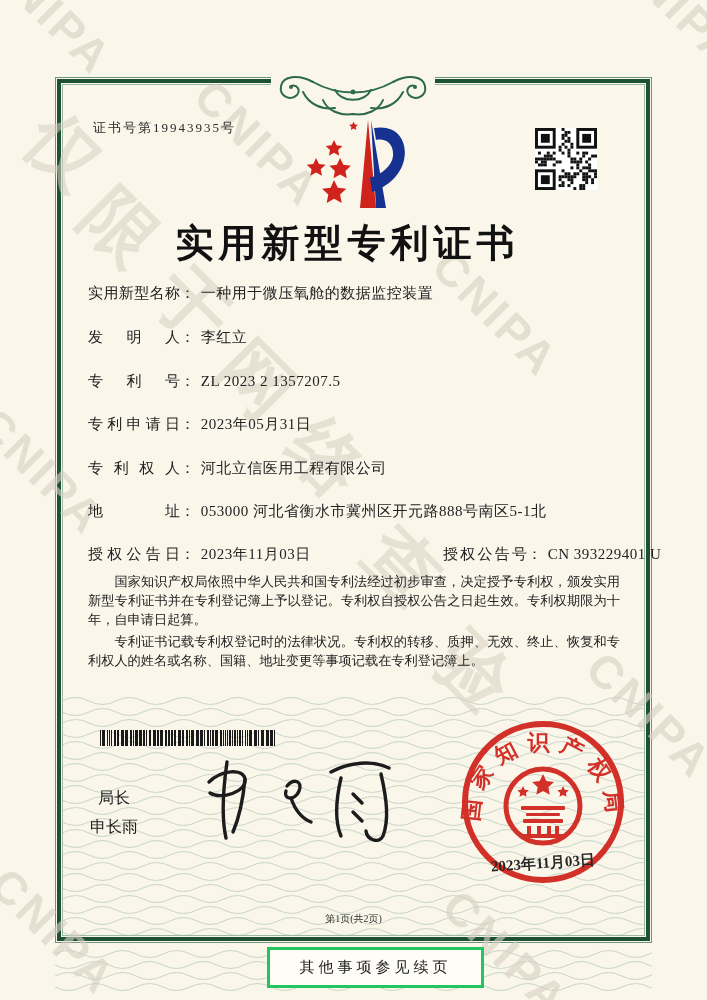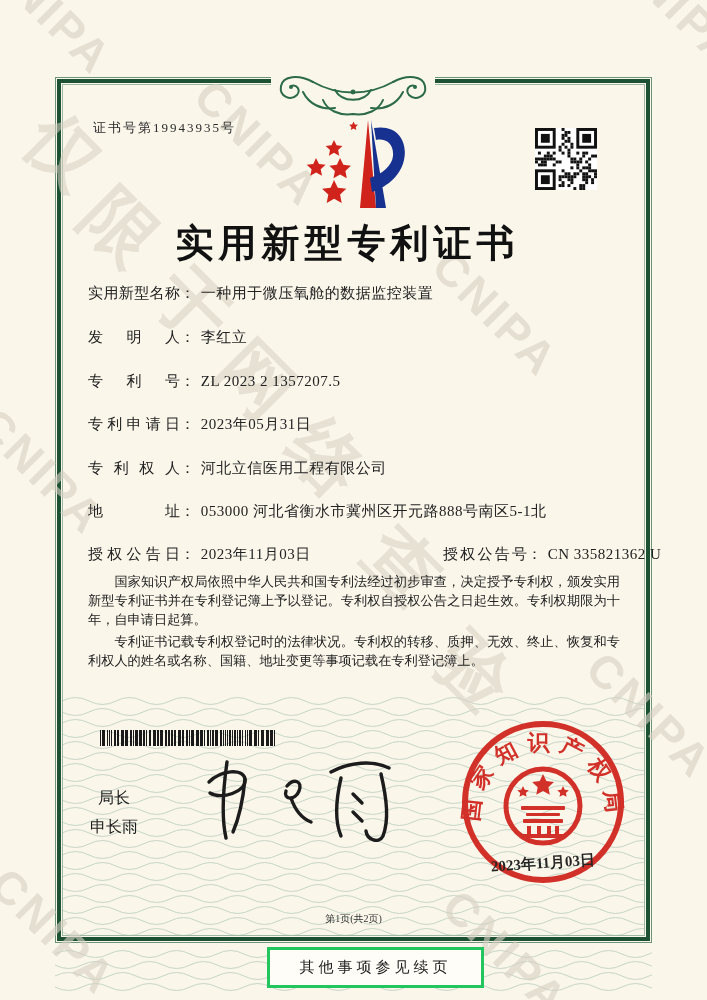--- a/index.html
+++ b/index.html
@@ -277,21 +277,21 @@
     </div>
     <div class="frow" style="top:502px">
       <span class="flabel">地址</span><span class="colon">：</span>
       <span class="fval">053000 河北省衡水市冀州区开元路888号南区5-1北</span>
     </div>
     <div class="frow" style="top:545px;width:560px">
       <span class="flabel">授权公告日</span><span class="colon">：</span>
       <span class="fval">2023年11月03日</span>
       <span class="grant-no">
         <span class="flabel5">授权公告号</span><span class="colon">：</span>
-        <span class="fval">CN 335821362 U</span>
+        <span class="fval">CN 393229401 U</span>
       </span>
     </div>
 
     <div class="para" style="top:572px">国家知识产权局依照中华人民共和国专利法经过初步审查，决定授予专利权，颁发实用新型专利证书并在专利登记簿上予以登记。专利权自授权公告之日起生效。专利权期限为十年，自申请日起算。</div>
     <div class="para" style="top:632px">专利证书记载专利权登记时的法律状况。专利权的转移、质押、无效、终止、恢复和专利权人的姓名或名称、国籍、地址变更等事项记载在专利登记簿上。</div>
 
     <svg id="barcode" class="abs" style="left:100px;top:730px;z-index:3;" width="180" height="16">
         <rect x="0" y="0" width="1" height="16" fill="#1a1a1a"></rect>
         <rect x="2" y="0" width="3" height="16" fill="#1a1a1a"></rect>
         <rect x="7" y="0" width="1" height="16" fill="#1a1a1a"></rect>

